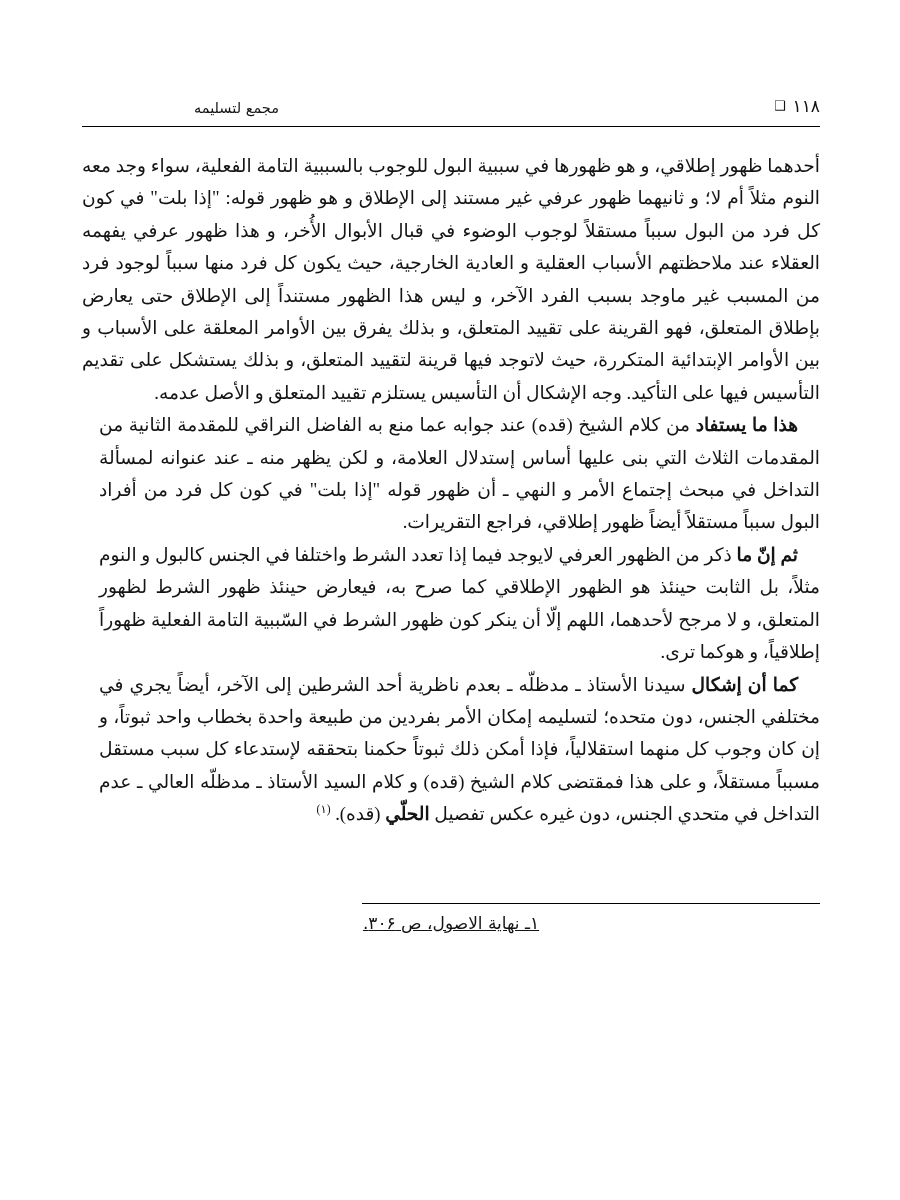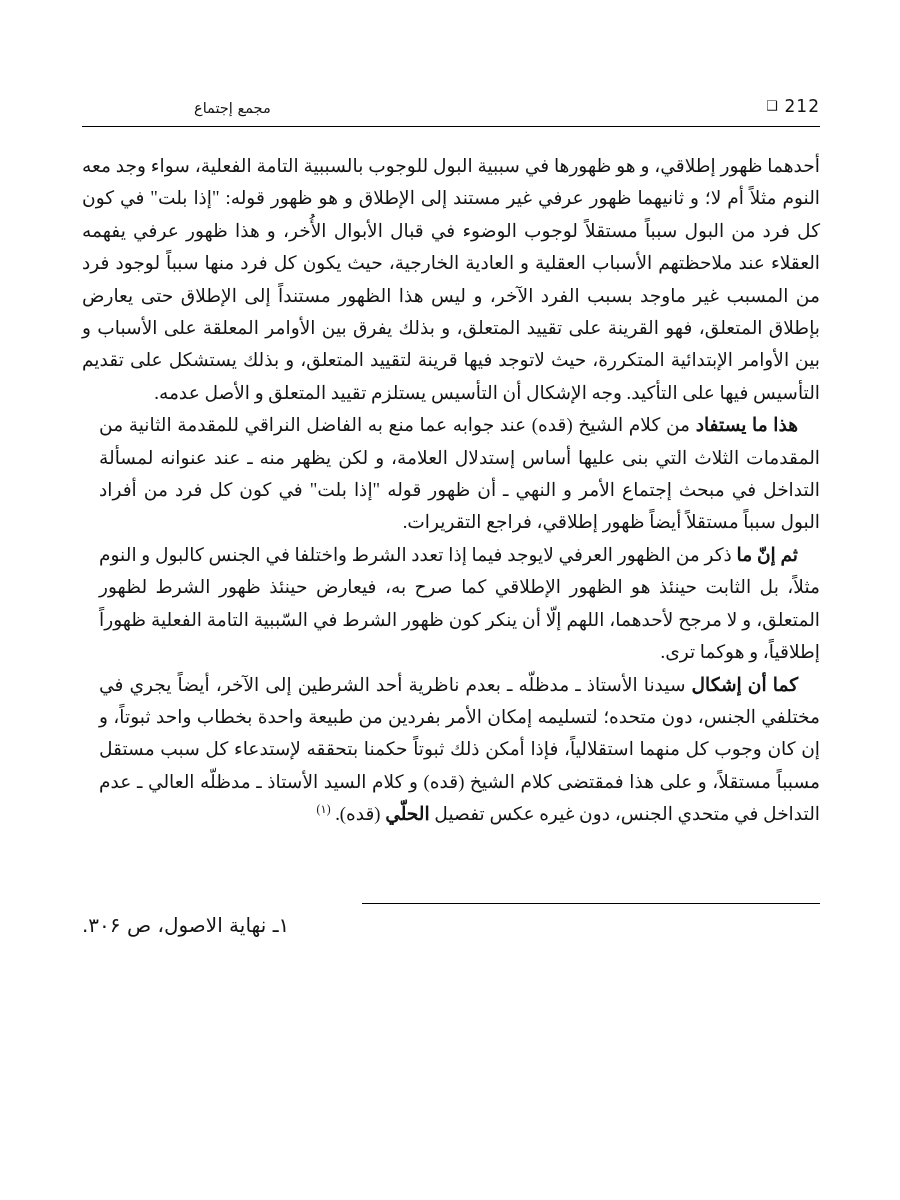--- a/index.html
+++ b/index.html
@@ -54,35 +54,36 @@
   .footnote-area {
     position:absolute;
     top:903px; right:80px; left:82px;
   }
   .footnote-rule {
     width:62%;
     border-top:1.4px solid #000;
   }
   .footnote-text {
     margin-top:9px;
-    font-size:20px;
-    text-align:left;
+    font-size:17px;
+    text-align:center;
+    text-decoration:underline;
   }
 </style>
 </head>
 <body>
 
 <div class="page">
 
   <div class="header">
     <span class="page-number-group">
-      <span>212</span>
+      <span>١١٨</span>
       <span class="square-marker">❑</span>
     </span>
-    <span class="book-title">مجمع إجتماع</span>
+    <span class="book-title">مجمع لتسليمه</span>
   </div>
 
   <div class="header-rule"></div>
 
   <div class="body-text">
     <p><span>أحدهما ظهور إطلاقي، و هو ظهورها في سببية البول للوجوب بالسببية التامة الفعلية، سواء وجد معه النوم مثلاً أم لا؛ و ثانيهما ظهور عرفي غير مستند إلى الإطلاق و هو ظهور قوله: "إذا بلت" في كون كل فرد من البول سبباً مستقلاً لوجوب الوضوء في قبال الأبوال الأُخر، و هذا ظهور عرفي يفهمه العقلاء عند ملاحظتهم الأسباب العقلية و العادية الخارجية، حيث يكون كل فرد منها سبباً لوجود فرد من المسبب غير ماوجد بسبب الفرد الآخر، و ليس هذا الظهور مستنداً إلى الإطلاق حتى يعارض بإطلاق المتعلق، فهو القرينة على تقييد المتعلق، و بذلك يفرق بين الأوامر المعلقة على الأسباب و بين الأوامر الإبتدائية المتكررة، حيث لاتوجد فيها قرينة لتقييد المتعلق، و بذلك يستشكل على تقديم التأسيس فيها على التأكيد. وجه الإشكال أن التأسيس يستلزم تقييد المتعلق و الأصل عدمه.</span></p>
     <p class="indent"><strong>هذا ما يستفاد</strong><span> من كلام الشيخ (قده) عند جوابه عما منع به الفاضل النراقي للمقدمة الثانية من المقدمات الثلاث التي بنى عليها أساس إستدلال العلامة، و لكن يظهر منه ـ عند عنوانه لمسألة التداخل في مبحث إجتماع الأمر و النهي ـ أن ظهور قوله "إذا بلت" في كون كل فرد من أفراد البول سبباً مستقلاً أيضاً ظهور إطلاقي، فراجع التقريرات.</span></p>
     <p class="indent"><strong>ثم إنّ ما</strong><span> ذكر من الظهور العرفي لايوجد فيما إذا تعدد الشرط واختلفا في الجنس كالبول و النوم مثلاً، بل الثابت حينئذ هو الظهور الإطلاقي كما صرح به، فيعارض حينئذ ظهور الشرط لظهور المتعلق، و لا مرجح لأحدهما، اللهم إلّا أن ينكر كون ظهور الشرط في السّببية التامة الفعلية ظهوراً إطلاقياً، و هوكما ترى.</span></p>
     <p class="indent"><strong>كما أن إشكال</strong><span> سيدنا الأستاذ ـ مدظلّه ـ بعدم ناظرية أحد الشرطين إلى الآخر، أيضاً يجري في مختلفي الجنس، دون متحده؛ لتسليمه إمكان الأمر بفردين من طبيعة واحدة بخطاب واحد ثبوتاً، و إن كان وجوب كل منهما استقلالياً، فإذا أمكن ذلك ثبوتاً حكمنا بتحققه لإستدعاء كل سبب مستقل مسبباً مستقلاً، و على هذا فمقتضى كلام الشيخ (قده) و كلام السيد الأستاذ ـ مدظلّه العالي ـ عدم التداخل في متحدي الجنس، دون غيره عكس تفصيل </span><strong>الحلّي</strong><span> (قده).</span> <sup class="fn-ref">(١)</sup></p>
   </div>

